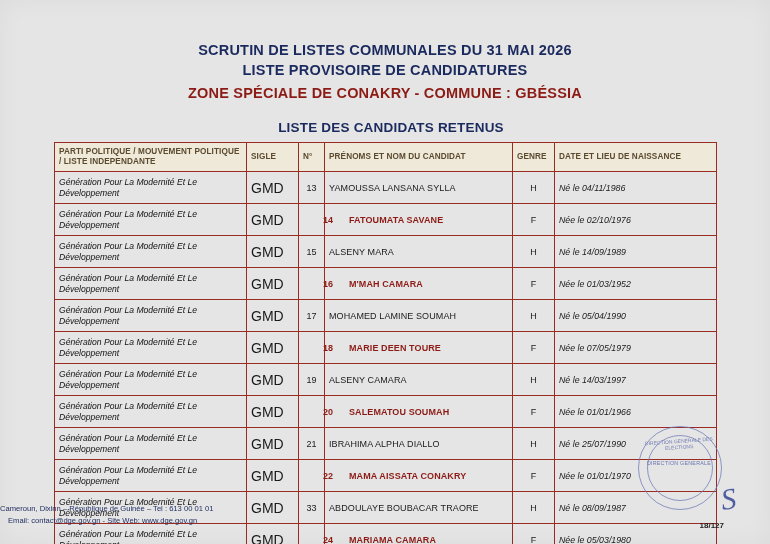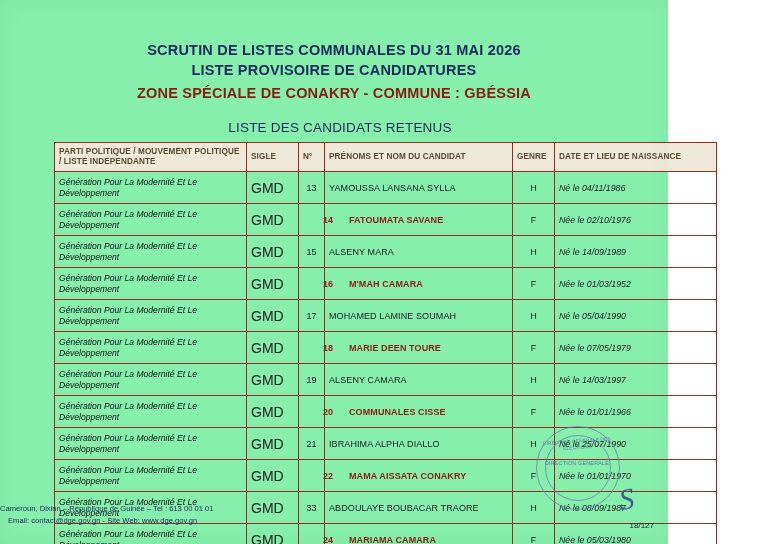--- a/index.html
+++ b/index.html
@@ -10,23 +10,23 @@
     width: 770px;
     height: 544px;
     background: #ffffff;
     font-family: "Liberation Sans", sans-serif;
     overflow: hidden;
     position: relative;
   }
   .page {
     position: absolute;
     left: 0; top: 0;
-    width: 668px;
+    width: 770px;
     height: 544px;
-    background: #86efac;
+    background: #e5e5e5;
   }
   .header {
     text-align: center;
     padding-top: 40px;
   }
   .title-line1, .title-line2 {
     font-size: 14.5px;
     font-weight: bold;
     color: #1b2a5e;
     letter-spacing: 0.2px;
@@ -35,21 +35,21 @@
   .title-line3 {
     font-size: 14.5px;
     font-weight: bold;
     color: #8d1b15;
     letter-spacing: 0.2px;
     line-height: 22px;
     margin-top: 2px;
   }
   .subtitle {
     font-size: 13.5px;
-    font-weight: normal;
+    font-weight: bold;
     color: #1b2a5e;
     margin-top: 16px;
     letter-spacing: 0.2px;
     margin-left: 12px;
   }
   .table-wrap {
     position: absolute;
     left: 54px;
     top: 142px;
     width: 662px;
@@ -110,25 +110,25 @@
     right: 0;
     bottom: 18px;
     text-align: left;
     font-size: 7.6px;
     color: #1b2a5e;
     line-height: 11px;
   }
   .footer .line2 { margin-top: 1px; padding-left: 8px; }
   .page-num {
     position: absolute;
-    right: 14px;
+    right: 46px;
     bottom: 14px;
     font-size: 8px;
     color: #222;
-    font-weight: normal;
+    font-weight: bold;
   }
   .stamp {
     position: absolute;
     right: 46px;
     bottom: 32px;
     width: 86px;
     height: 86px;
   }
   .stamp-ring {
     position: absolute;
@@ -270,21 +270,21 @@
             <td class="sigle">GMD</td>
             <td class="num">19</td>
             <td class="name">ALSENY CAMARA</td>
             <td class="genre">H</td>
             <td class="birth">Né le 14/03/1997</td>
           </tr>
           <tr class="highlight">
             <td class="party">Génération Pour La Modernité Et Le Développement</td>
             <td class="sigle">GMD</td>
             <td class="num">20</td>
-            <td class="name">COMMUNALES CISSE</td>
+            <td class="name">SALEMATOU SOUMAH</td>
             <td class="genre">F</td>
             <td class="birth">Née le 01/01/1966</td>
           </tr>
           <tr>
             <td class="party">Génération Pour La Modernité Et Le Développement</td>
             <td class="sigle">GMD</td>
             <td class="num">21</td>
             <td class="name">IBRAHIMA ALPHA DIALLO</td>
             <td class="genre">H</td>
             <td class="birth">Né le 25/07/1990</td>

